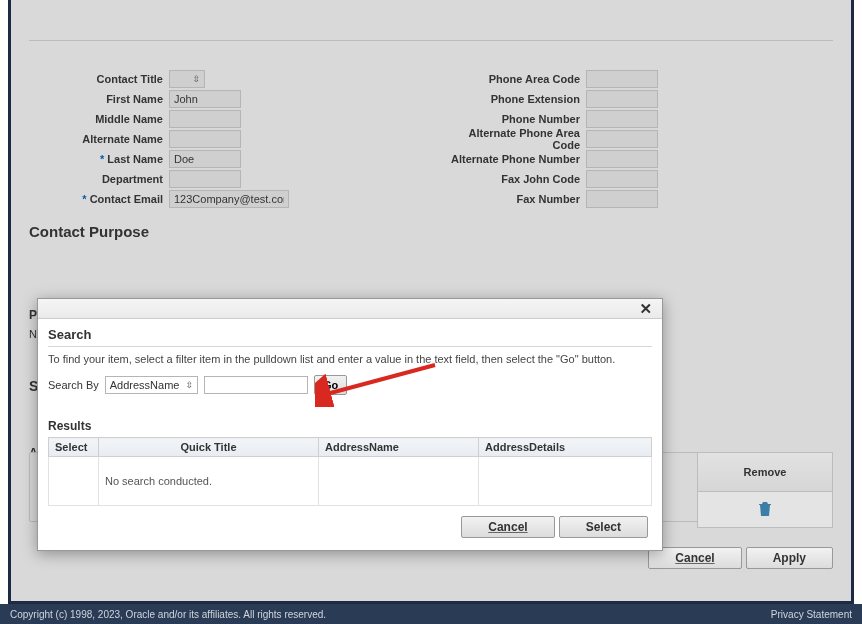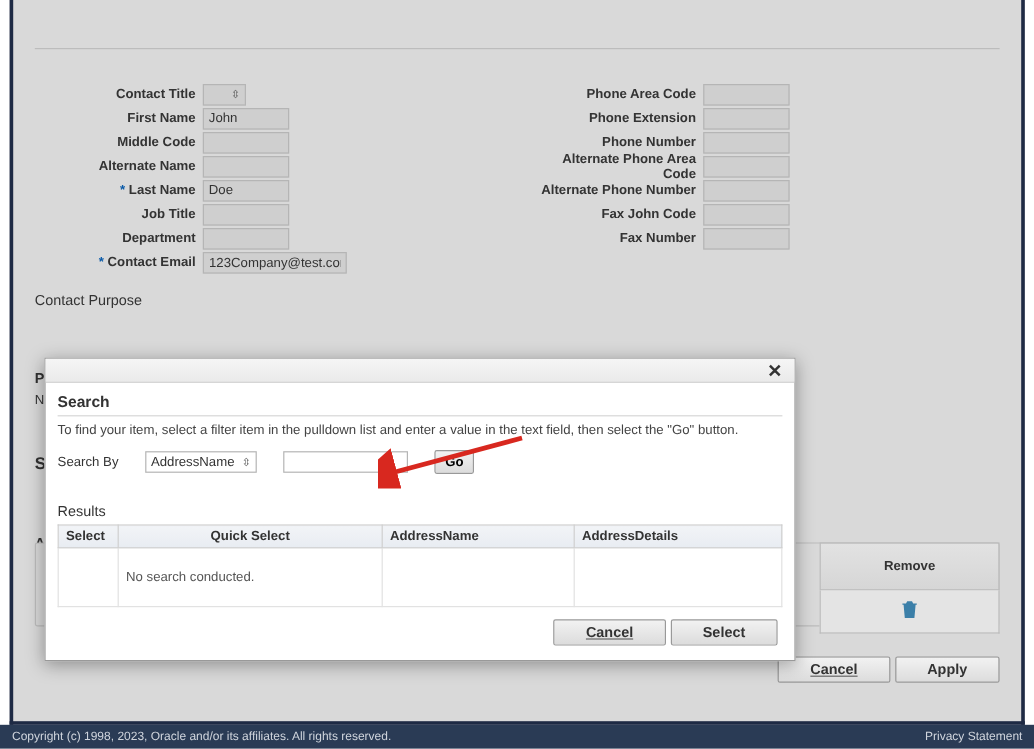--- a/index.html
+++ b/index.html
@@ -43,40 +43,40 @@
     font-size: 11px;
     color: #333;
   }
   .fld.short { width: 72px; }
   .fld.med { width: 72px; }
   .fld.wide { width: 120px; }
   .seltitle { width: 36px; text-align: right; display:inline-flex; align-items:center; justify-content:flex-end;}
   .up-dn { font-size: 9px; line-height: 8px; color:#555;}
 
   h2.section {
-    font-size: 12px;
-    font-weight: normal;
+    font-size: 15px;
+    font-weight: bold;
     color: #333;
     margin: 14px 0 6px 0;
   }
 
   
   .tbl-bg {
     position: absolute;
     left: 18px; right: 18px;
     top: 452px;
     height: 70px;
     border: 1px solid #bcbcbc;
     border-radius: 2px;
     background: #d9d9d9;
   }
   .remove-head {
     position: absolute;
     right: 18px;
-    width: 150px;
+    width: 136px;
     top: 452px;
     height: 78px;
     display: flex;
     flex-direction: column;
     align-items: stretch;
   }
   .remove-head .hdr {
     height: 40px;
     display:flex; align-items:center; justify-content:center;
     font-weight: bold;
@@ -172,21 +172,21 @@
   .modal-head .close { cursor:pointer; color:#333; font-weight:bold; }
   .modal-body { padding: 8px 10px 12px 10px; }
   .modal-body h3 {
     font-size: 13px;
     font-weight: bold;
     margin-bottom: 4px;
     border-bottom: 1px solid #d6d6d6;
     padding-bottom: 4px;
   }
   .helptxt { font-size: 11px; color: #444; margin: 6px 0 10px 0; }
-  .searchby-row { display:flex; align-items:center; gap:22px; margin-bottom:24px; }
+  .searchby-row { display:flex; align-items:center; gap:6px; margin-bottom:24px; }
   .searchby-row label { font-size:11px; }
   .sel {
     height: 18px;
     border: 1px solid #b5b5b5;
     background: #fff;
     padding: 0 4px;
     font-size: 11px;
     display: inline-flex;
     align-items: center;
     gap: 6px;
@@ -205,21 +205,21 @@
     background: linear-gradient(#f2f2f2,#dcdcdc);
     font-weight: bold;
     font-size: 11px;
     height: 20px;
     padding: 0 8px;
     border-radius: 2px;
     cursor: pointer;
   }
   .results-h {
     font-size: 12px;
-    font-weight: normal;
+    font-weight: bold;
     margin: 6px 0 4px 0;
   }
   .results-tbl {
     width: 100%;
     border-collapse: collapse;
     font-size: 11px;
   }
   .results-tbl th {
     text-align: left;
     font-weight: bold;
@@ -263,34 +263,30 @@
           <label>Contact Title</label>
           <div class="seltitle">
               <span class="up-dn">⇳</span>
             </div>
         </div>
         <div class="field-row">
           <label>First Name</label>
           <input class="fld med" value="John" style="">
         </div>
         <div class="field-row">
-          <label>Middle Code</label>
+          <label>Middle Name</label>
           <input class="fld med" value="" style="">
         </div>
         <div class="field-row">
           <label>Alternate Name</label>
           <input class="fld med" value="" style="">
         </div>
         <div class="field-row">
           <label class="req">Last Name</label>
           <input class="fld med" value="Doe" style="">
-        </div>
-        <div class="field-row">
-          <label>Job Title</label>
-          <input class="fld med" value="" style="">
         </div>
         <div class="field-row">
           <label>Department</label>
           <input class="fld med" value="" style="">
         </div>
         <div class="field-row">
           <label class="req">Contact Email</label>
           <input class="fld wide" value="123Company@test.com" style="">
         </div>
       </div>
@@ -380,21 +376,21 @@
       </div>
       <input class="txtinput" value="" style="">
       <button class="gobtn">Go</button>
     </div>
 
     <div class="results-h">Results</div>
     <table class="results-tbl">
       <thead>
         <tr>
           <th style="width:50px">Select</th>
-          <th class="center" style="width:220px">Quick Select</th>
+          <th class="center" style="width:220px">Quick Title</th>
           <th style="width:160px">AddressName</th>
           <th>AddressDetails</th>
         </tr>
       </thead>
       <tbody>
         <tr>
           <td></td>
           <td>No search conducted.</td>
           <td></td>
           <td></td>

